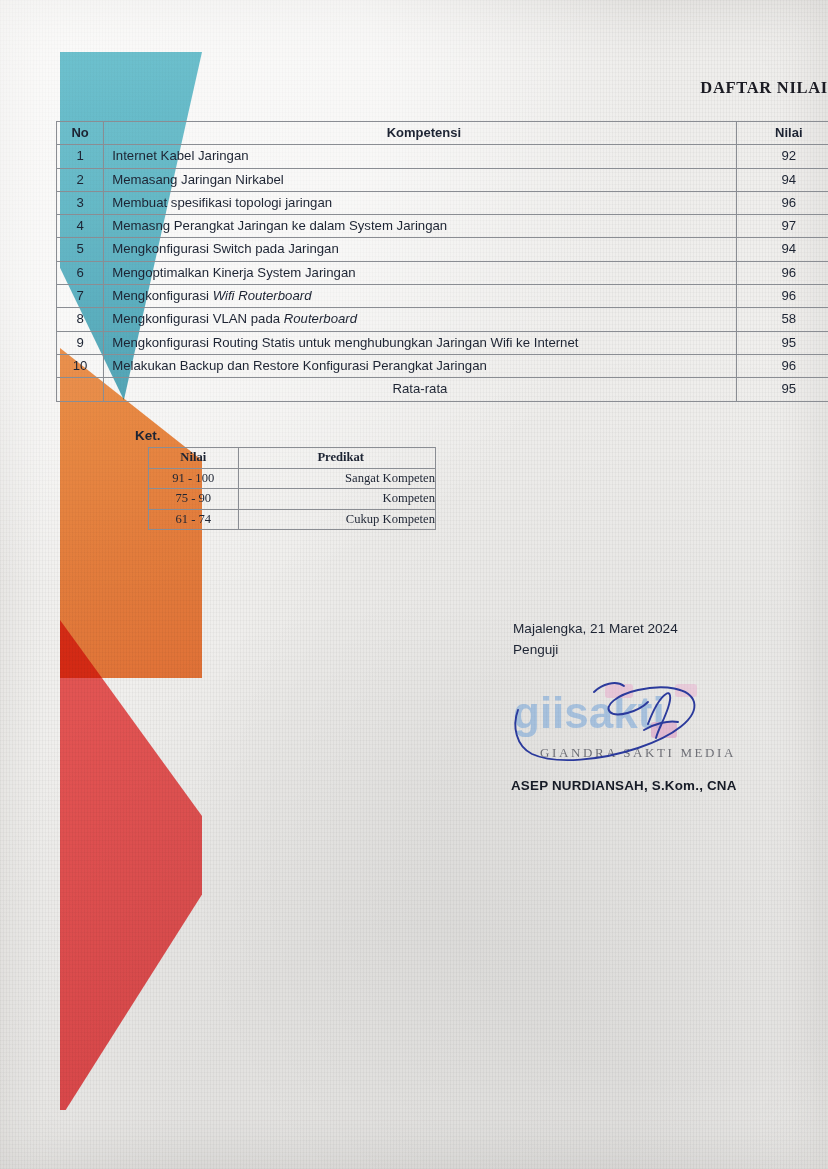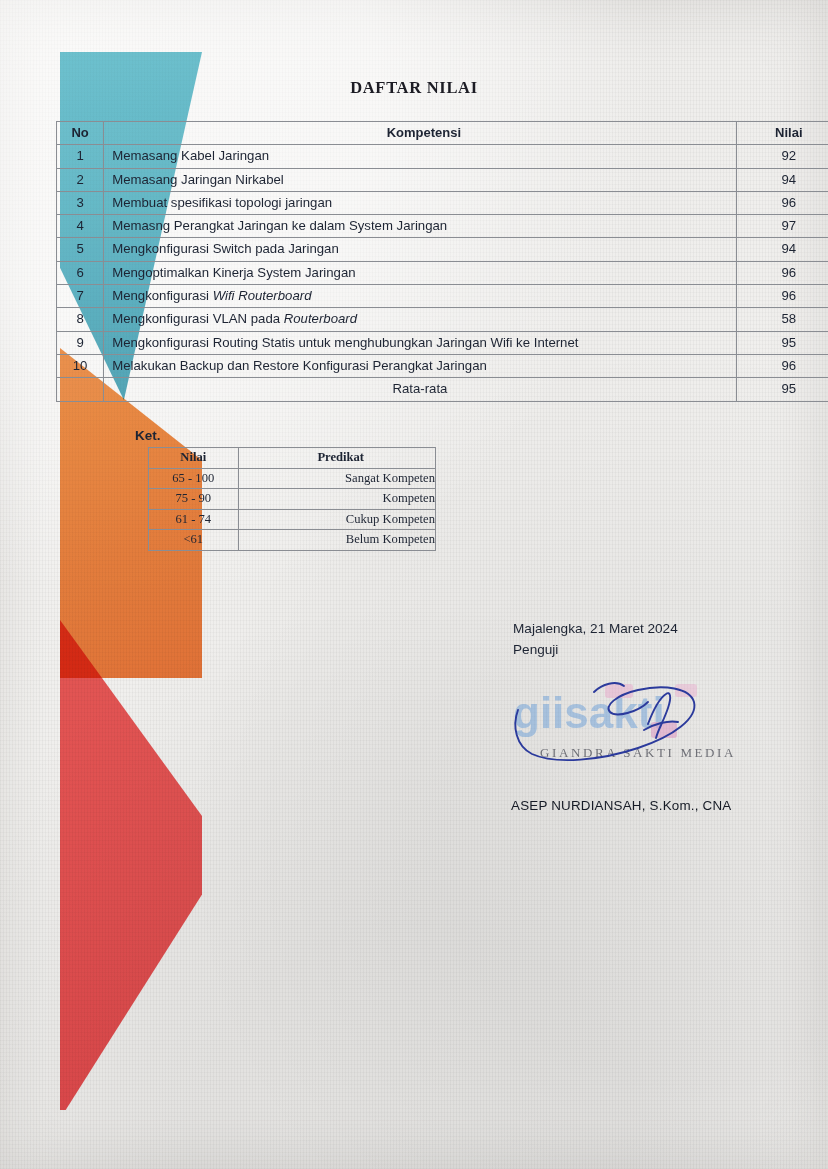--- a/index.html
+++ b/index.html
@@ -72,21 +72,21 @@
     opacity: 0.94;
     mix-blend-mode: multiply;
   }
 
   
   #doc-title {
     position: absolute;
     top: 78px;
     left: 0;
     width: 828px;
-    text-align: center;
+    text-align: right;
     font-family: "Liberation Serif", serif;
     font-weight: bold;
     font-size: 16.5px;
     letter-spacing: 0.7px;
     color: #1c1c24;
     z-index: 4;
   }
 
   
   #grades-table {
@@ -161,24 +161,24 @@
     left: 513px;
     top: 618px;
     z-index: 5;
     font-size: 13.6px;
     color: #1d2433;
     line-height: 1.55;
   }
   #signer-name {
     position: absolute;
     left: 511px;
-    top: 798px;
+    top: 778px;
     z-index: 6;
     font-size: 13.4px;
-    font-weight: normal;
+    font-weight: bold;
     color: #161b26;
     letter-spacing: 0.2px;
   }
 
   
   #stamp {
     position: absolute;
     left: 505px;
     top: 676px;
     width: 230px;
@@ -222,21 +222,21 @@
     <thead>
       <tr>
         <th class="col-no">No</th>
         <th class="col-comp">Kompetensi</th>
         <th class="col-nil">Nilai</th>
       </tr>
     </thead>
     <tbody>
       <tr>
         <td class="col-no">1</td>
-        <td class="col-comp"><span>Memasang Kabel Jaringan</span><span class="ital"></span></td>
+        <td class="col-comp"><span>Internet Kabel Jaringan</span><span class="ital"></span></td>
         <td class="col-nil">92</td>
       </tr>
       <tr>
         <td class="col-no">2</td>
         <td class="col-comp"><span>Memasang Jaringan Nirkabel</span><span class="ital"></span></td>
         <td class="col-nil">94</td>
       </tr>
       <tr>
         <td class="col-no">3</td>
         <td class="col-comp"><span>Membuat spesifikasi topologi jaringan</span><span class="ital"></span></td>
@@ -288,34 +288,30 @@
   <div id="ket-label">Ket.</div>
   <table id="legend-table">
     <thead>
       <tr>
         <th class="lg-nilai">Nilai</th>
         <th class="lg-pred">Predikat</th>
       </tr>
     </thead>
     <tbody>
       <tr>
-        <td class="lg-nilai">65 - 100</td>
+        <td class="lg-nilai">91 - 100</td>
         <td class="lg-pred">Sangat Kompeten</td>
       </tr>
       <tr>
         <td class="lg-nilai">75 - 90</td>
         <td class="lg-pred">Kompeten</td>
       </tr>
       <tr>
         <td class="lg-nilai">61 - 74</td>
         <td class="lg-pred">Cukup Kompeten</td>
-      </tr>
-      <tr>
-        <td class="lg-nilai">&lt;61</td>
-        <td class="lg-pred">Belum Kompeten</td>
       </tr>
     </tbody>
   </table>
 
   <div id="sign-block">
     <div>Majalengka, 21 Maret 2024</div>
     <div>Penguji</div>
   </div>
 
   <svg id="stamp" viewBox="0 0 230 100">

